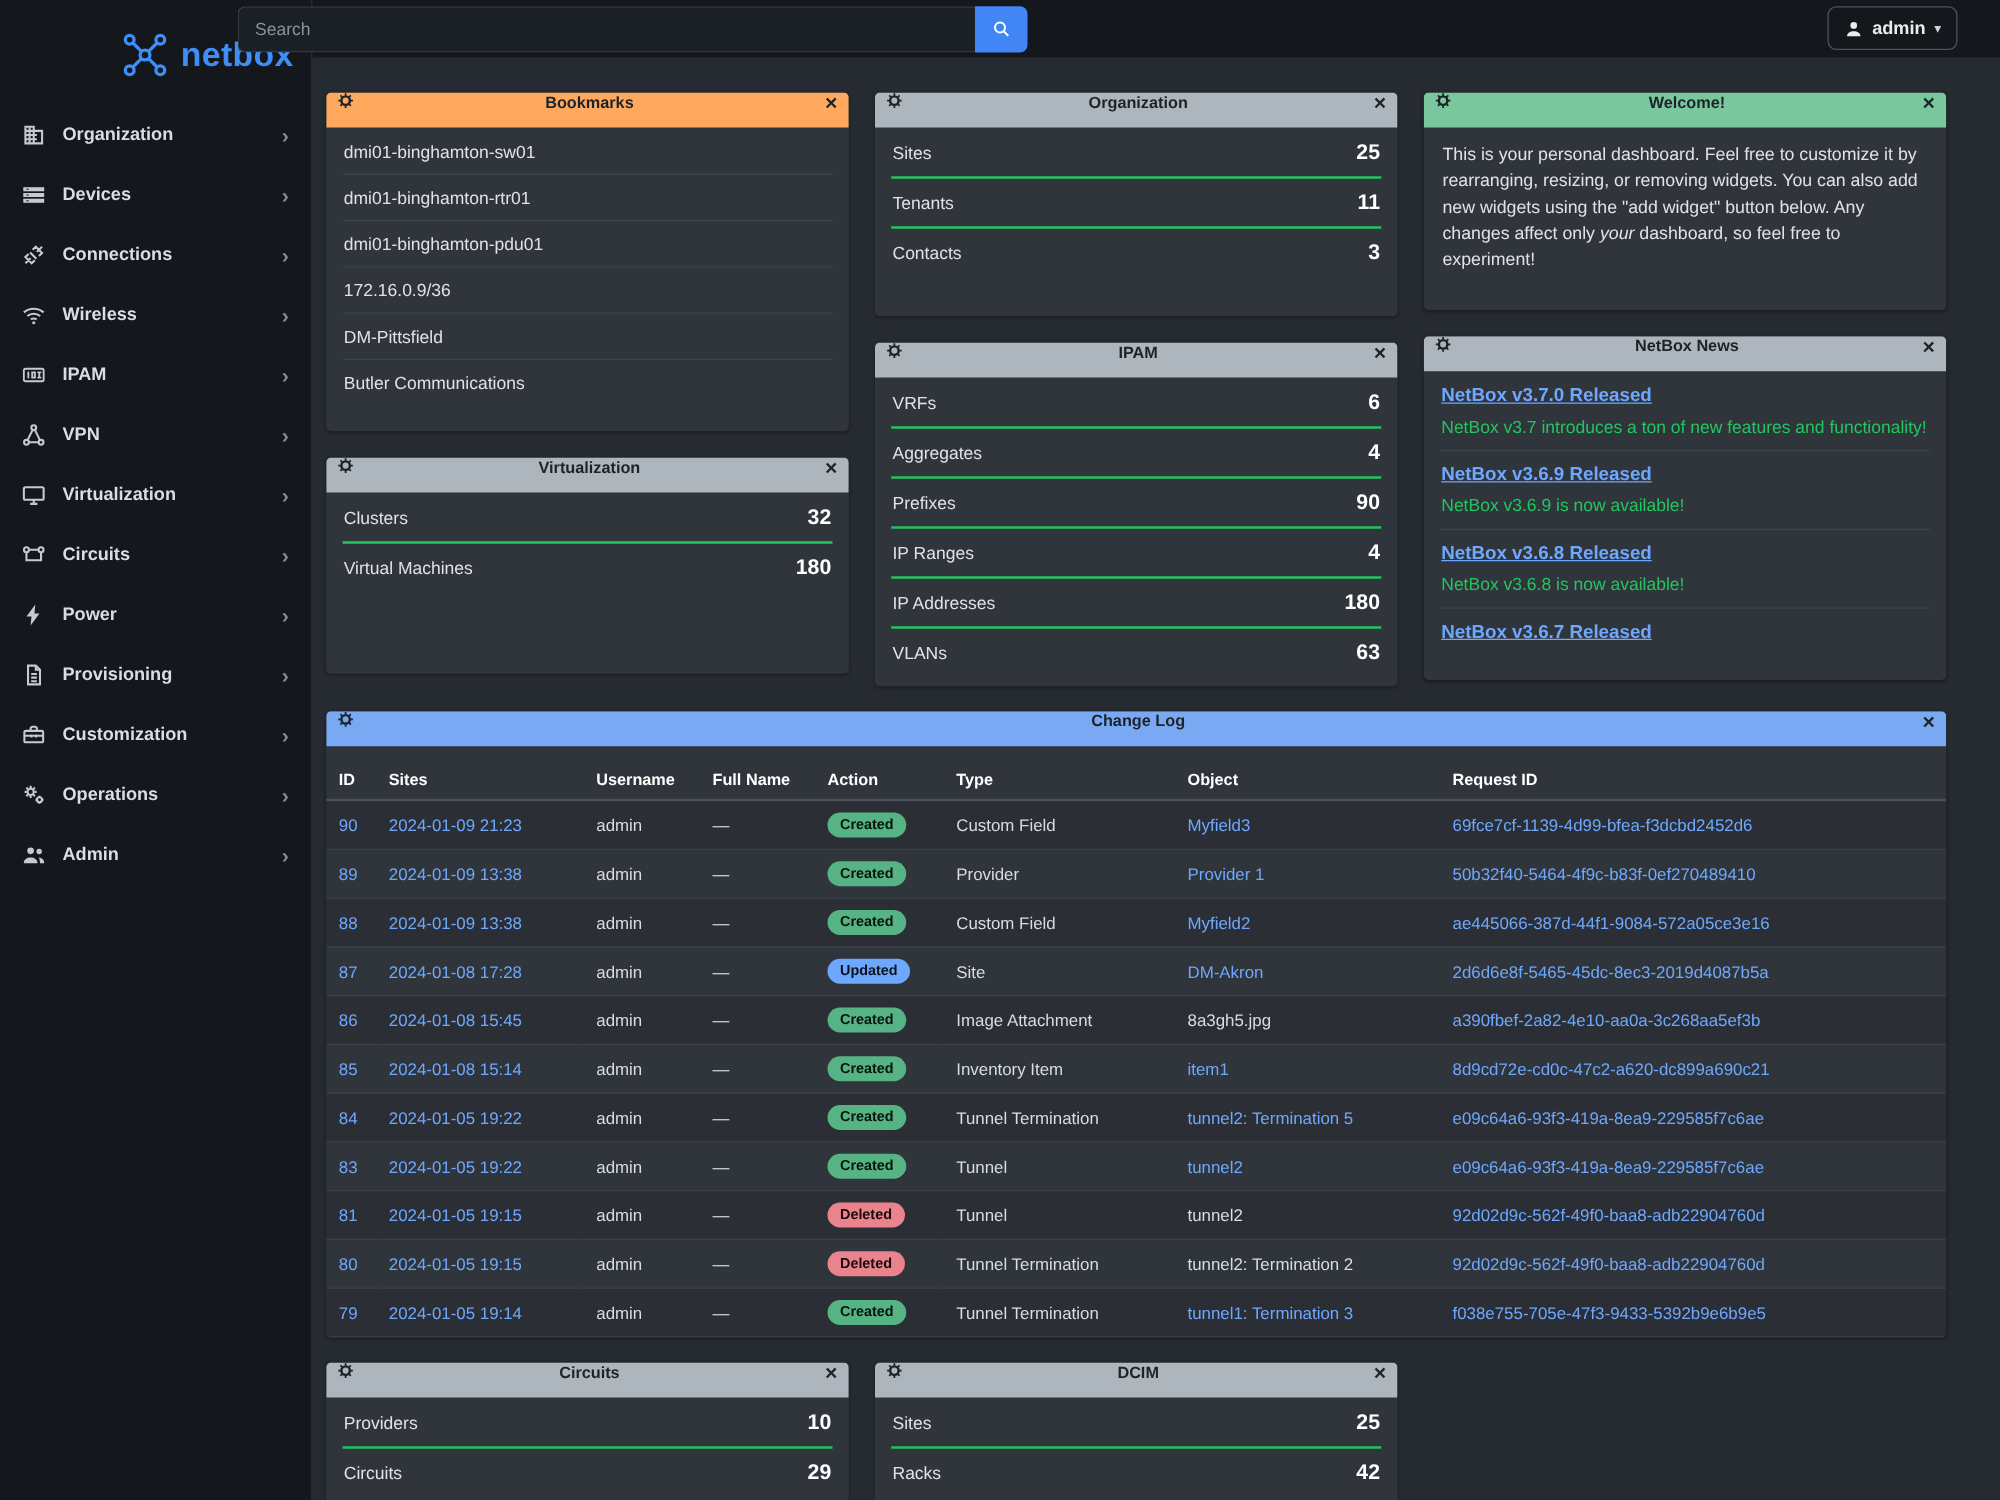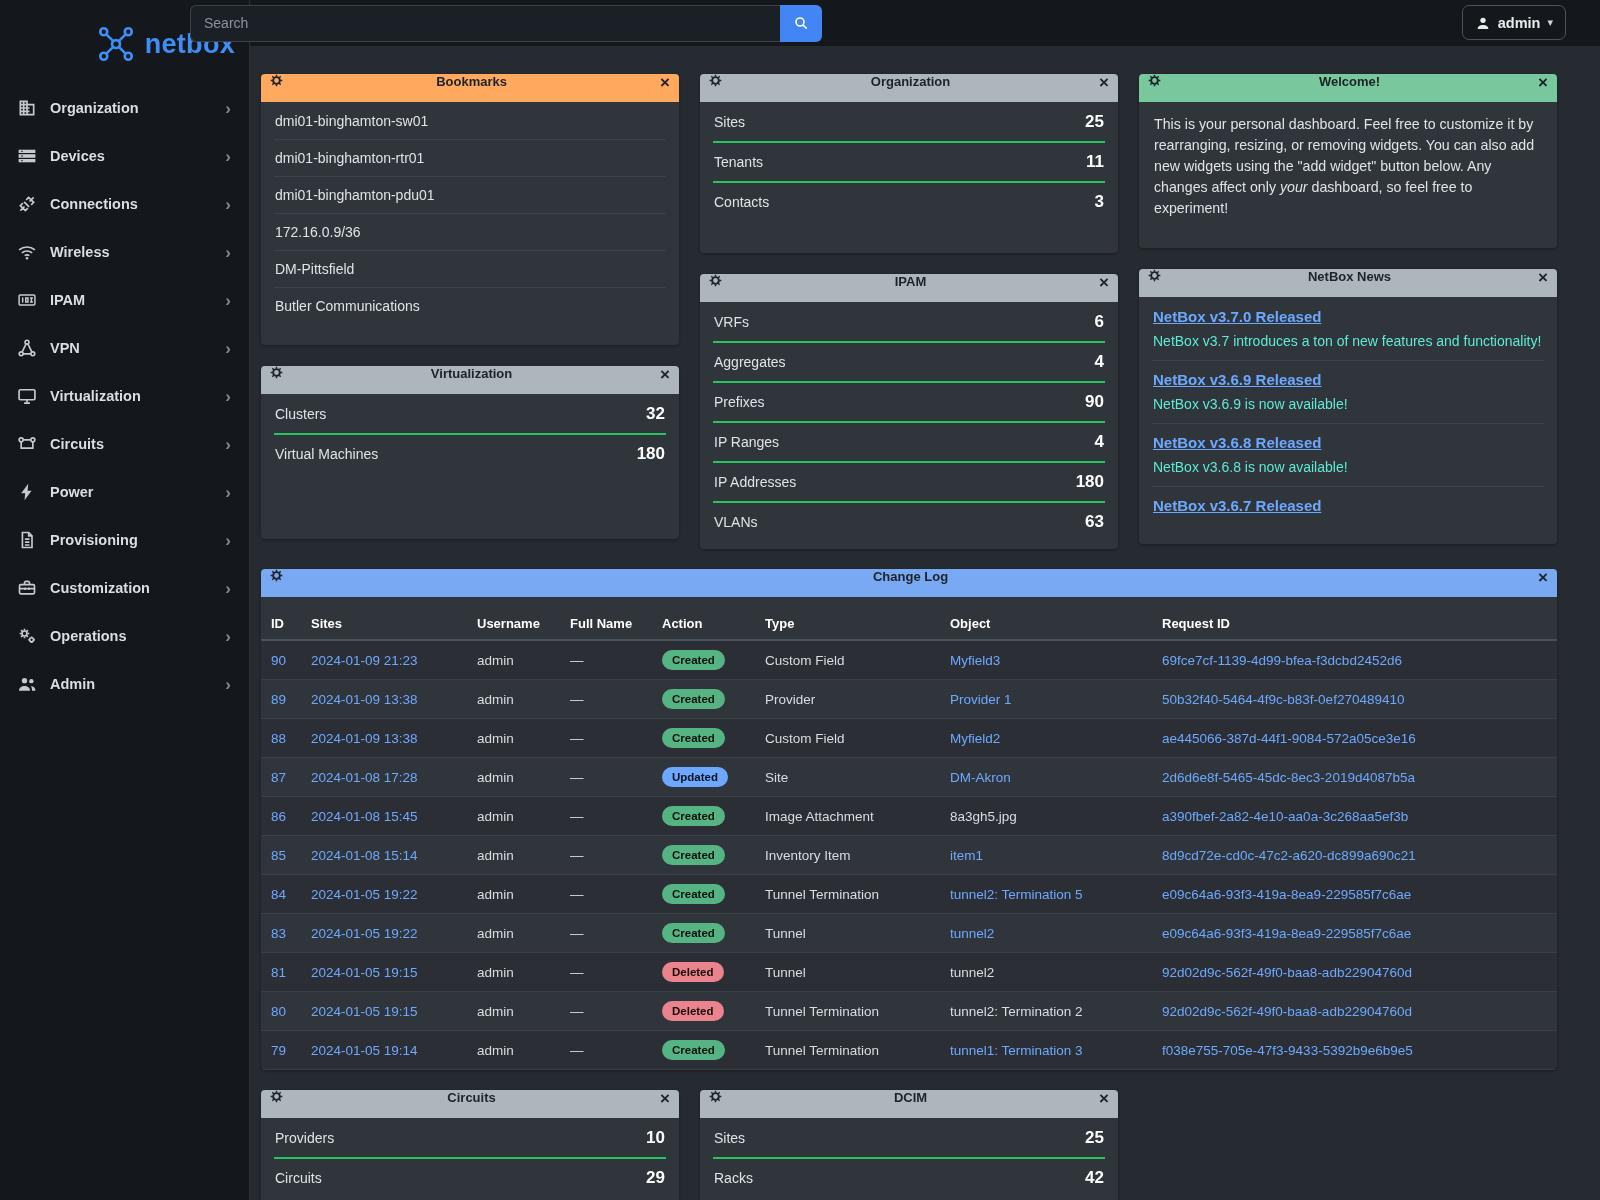--- a/index.html
+++ b/index.html
@@ -94,21 +94,21 @@
   }
   .stat-row:last-child { border-bottom: none; }
   .stat-label { font-size: 14px; color: #dfe3e7; cursor: pointer; }
   .stat-value { font-size: 17px; font-weight: 700; color: #ffffff; }
 
   .welcome-body { padding: 12px 15px; font-size: 14.2px; line-height: 1.48; color: #dfe3e7; }
 
   .news-item { padding: 10px 1px 11px; border-bottom: 1px solid #3c434b; }
   .news-item:last-child { border-bottom: none; }
   .news-headline { display: inline-block; font-size: 15px; font-weight: 700; color: #6ea8fe; text-decoration: underline; }
-  .news-summary { margin-top: 7px; font-size: 14px; color: #5eead4; }
+  .news-summary { margin-top: 7px; font-size: 14px; color: #22c55e; }
 
   
   .w-bookmarks { min-height: 271px; }
   .w-organization { min-height: 179px; }
   .w-welcome { min-height: 174px; }
   .w-virtualization { min-height: 173px; }
   .w-ipam { min-height: 275px; }
   .w-news { height: 275px; }
   .w-circuits, .w-dcim { min-height: 200px; }
 

